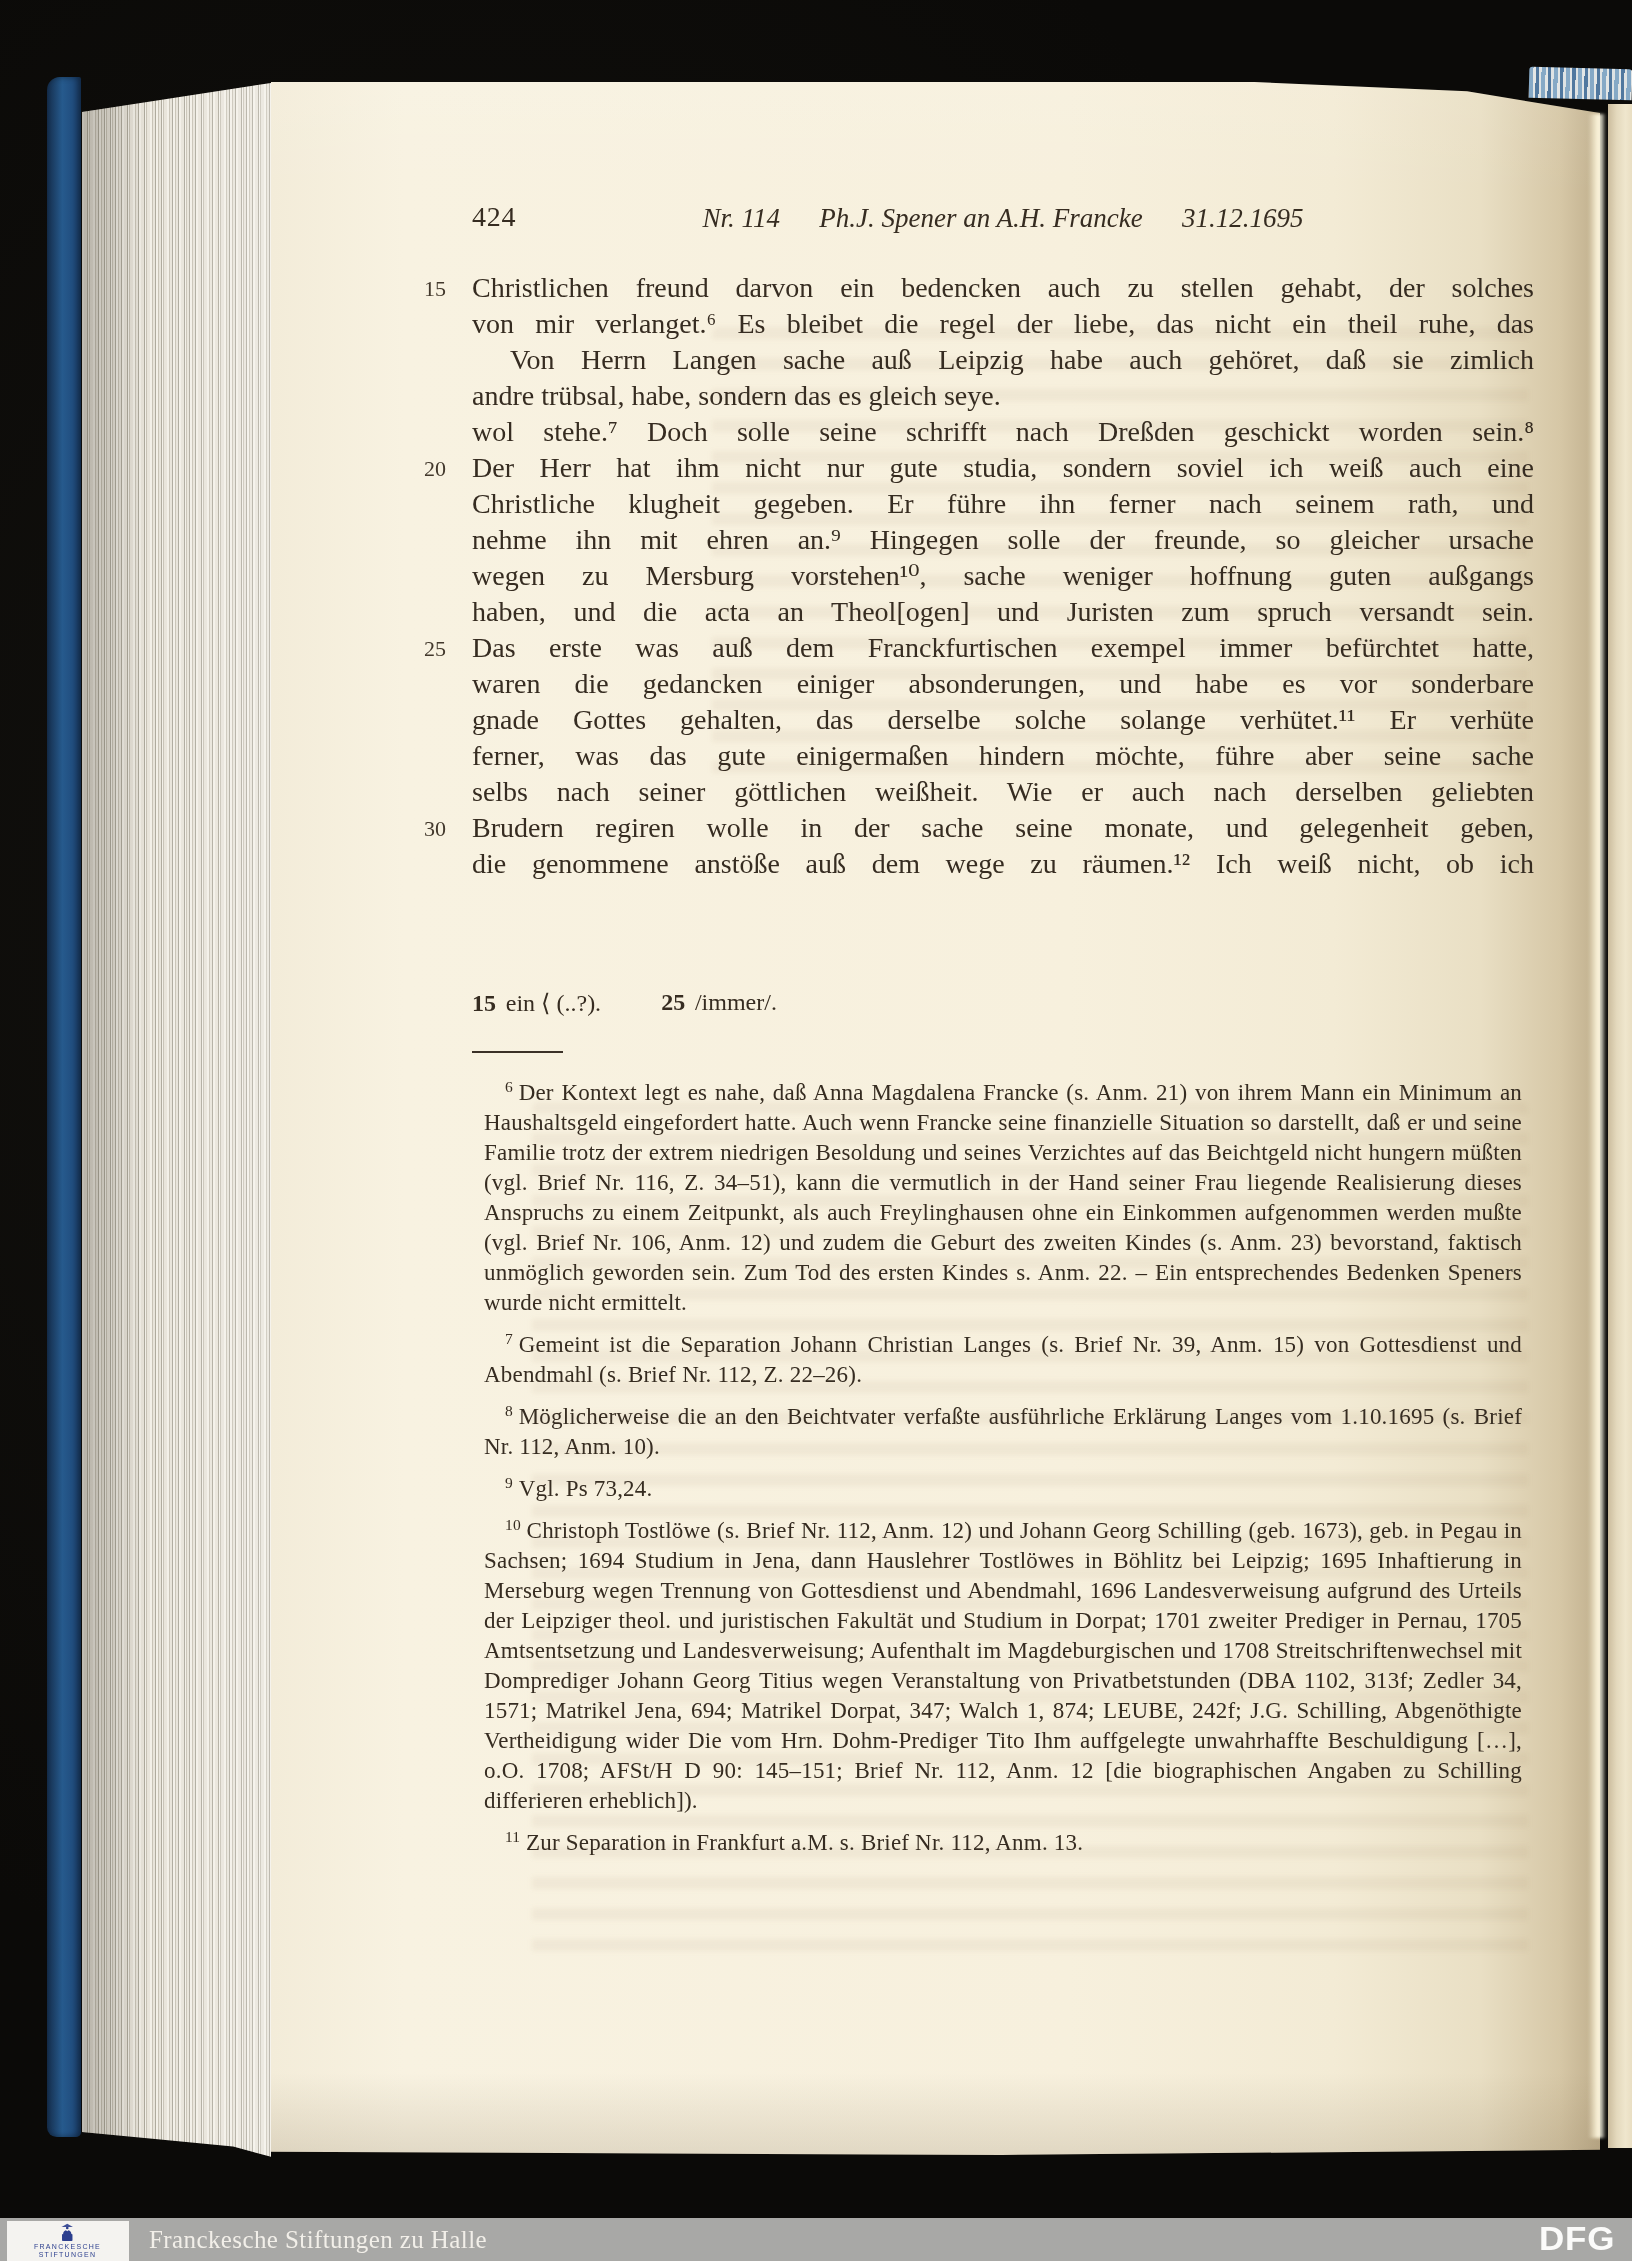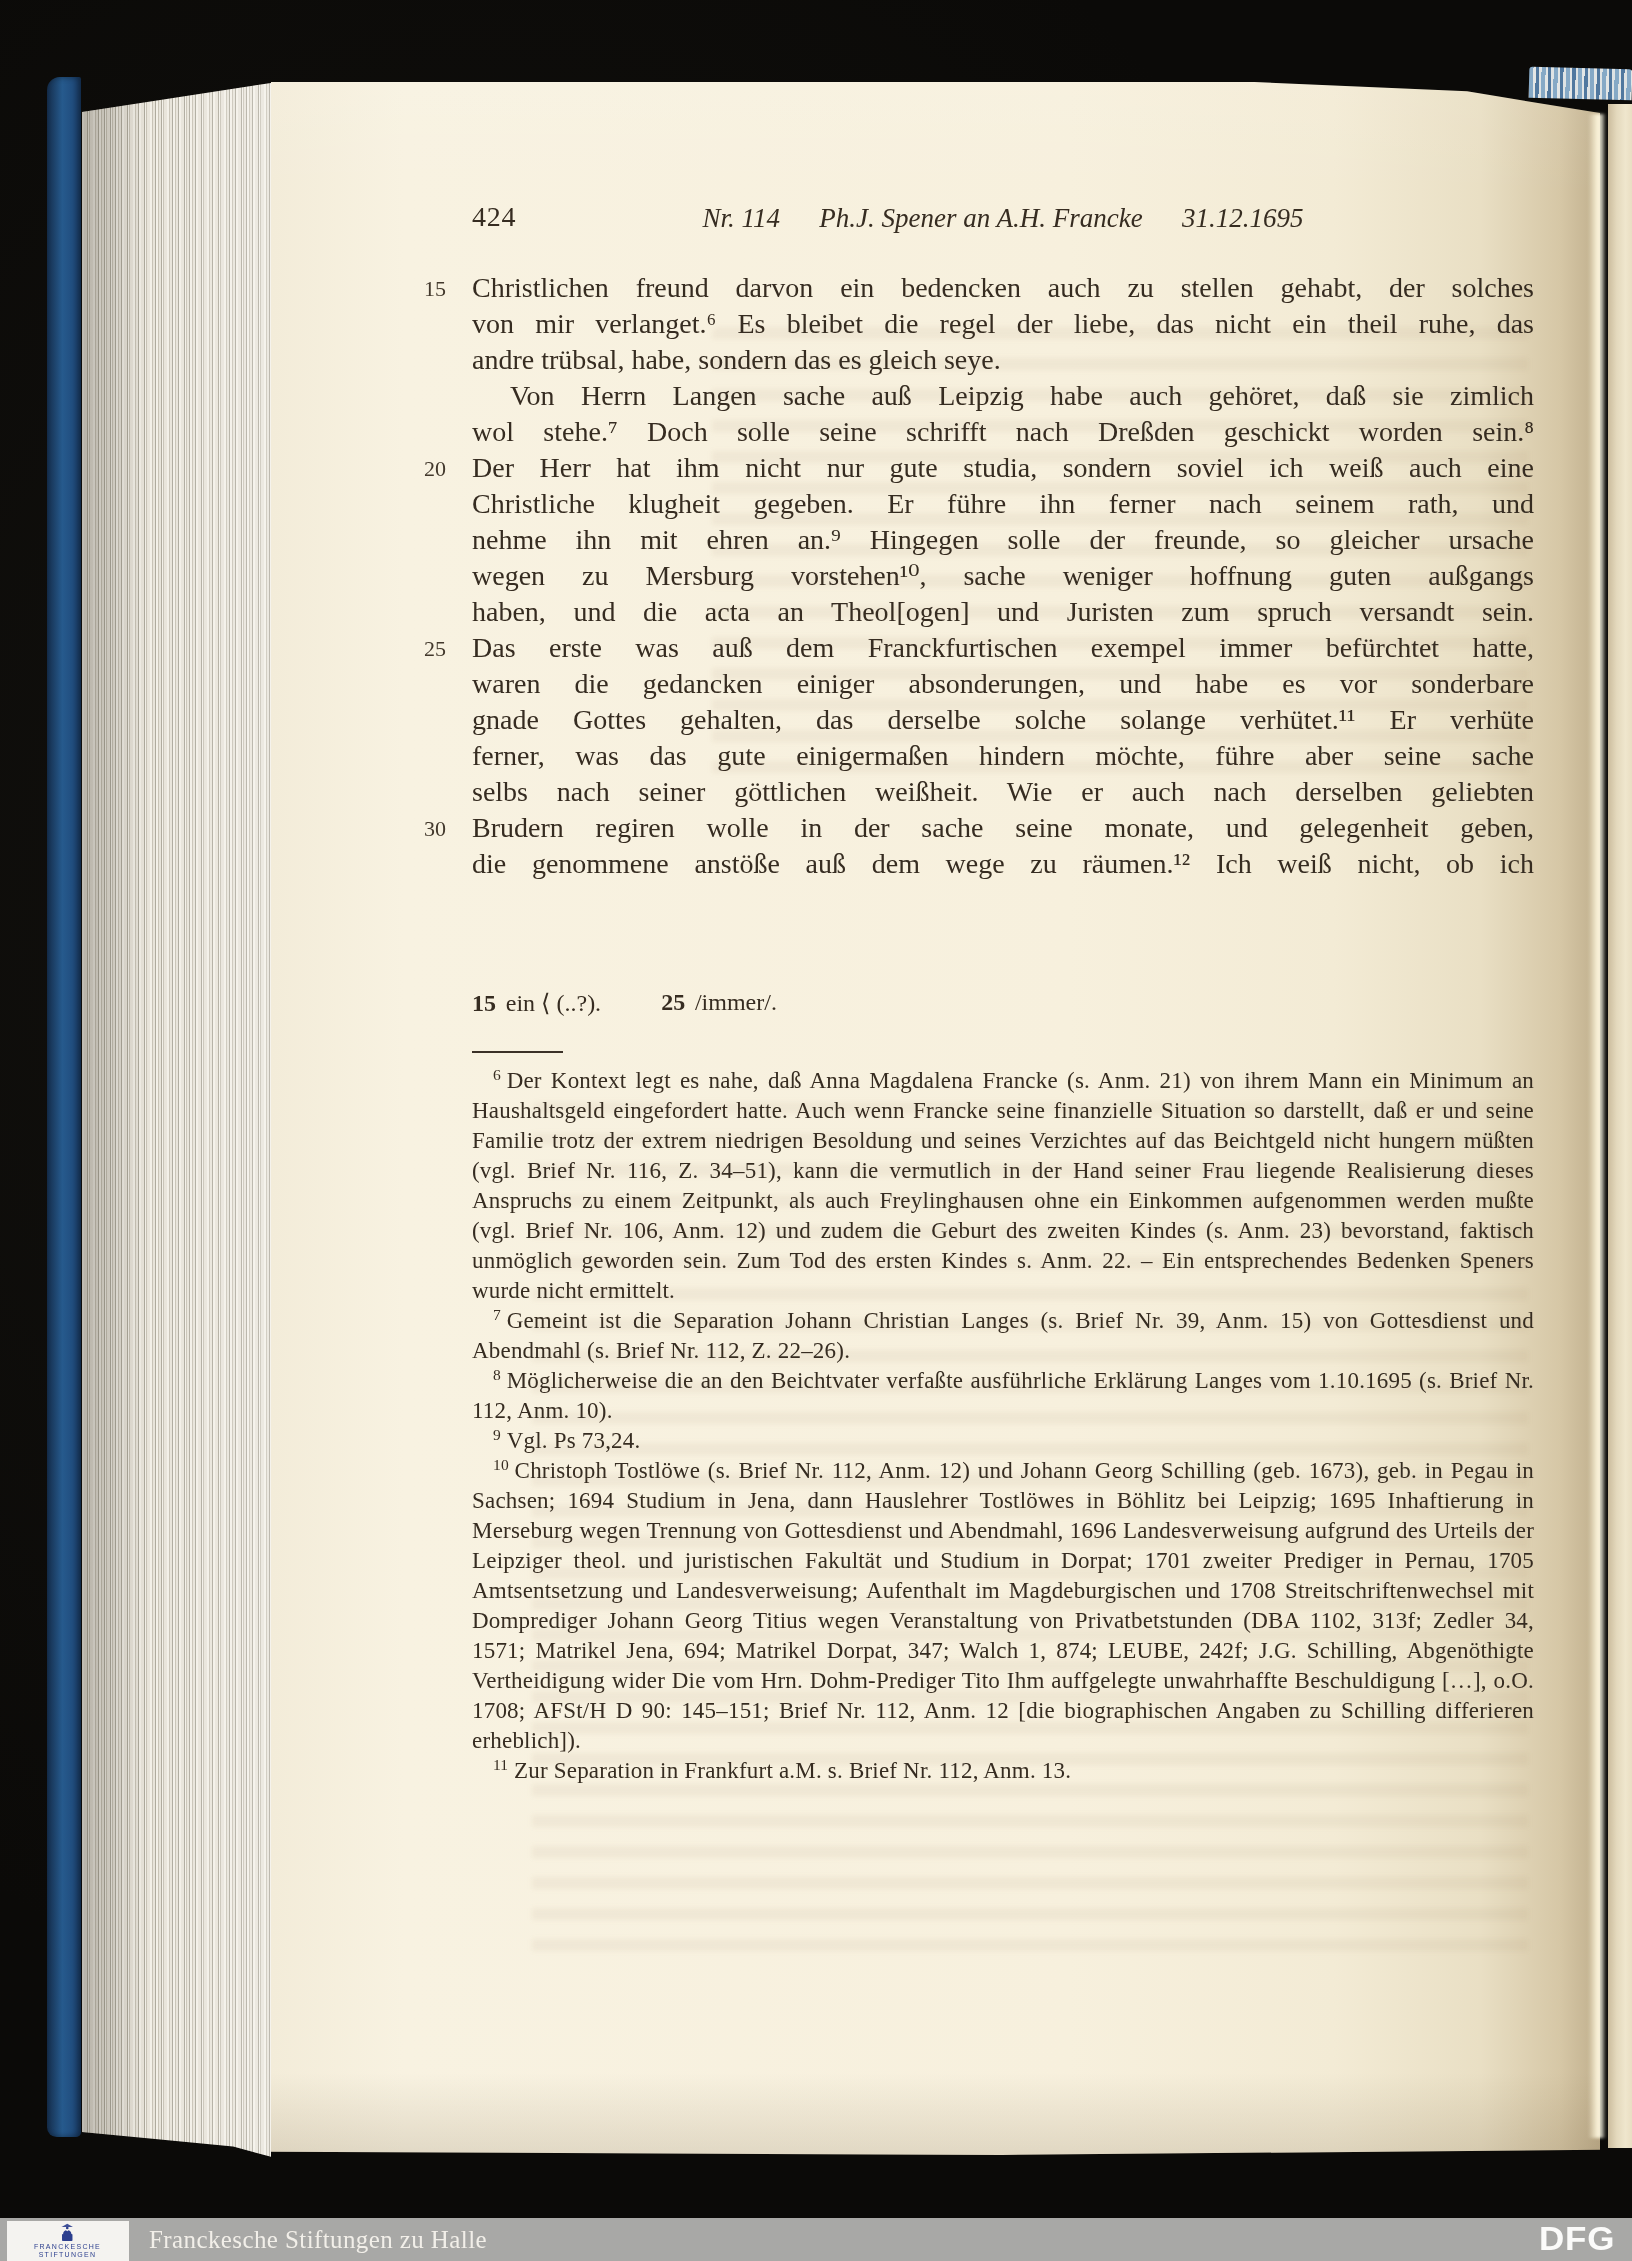--- a/index.html
+++ b/index.html
@@ -94,21 +94,21 @@
   }
   .app-num{font-weight:bold;margin-right:9.8px;}
   .fn-rule{
     position:absolute;left:201px;top:969px;width:91px;height:2.4px;
     background:#3b3127;
   }
   .footnotes{
     position:absolute;left:201px;top:984px;width:1062px;
     font-size:23px;line-height:30px;text-align:justify;letter-spacing:0.2px;
   }
-  .footnotes p{margin:0;text-indent:21px;}
+  .footnotes p{margin:12px;text-indent:21px;}
   .footnotes sup{
     font-size:15.5px;line-height:0;vertical-align:.5em;margin-right:5.7px;
   }
 
   
   .footer-bar{
     position:absolute;left:0;top:2218px;width:1632px;height:43px;
     background:#a8a8a6;
   }
   .logo-box{
@@ -152,25 +152,25 @@
   </div>
 
   <div class="main-text" id="main-text">
       <div class="tline">
         <span class="lineno">15</span>
         <span class="ltext">Christlichen freund darvon ein bedencken auch zu stellen gehabt, der solches</span>
       </div>
       <div class="tline">
         <span class="ltext">von mir verlanget.⁶ Es bleibet die regel der liebe, das nicht ein theil ruhe, das</span>
       </div>
+      <div class="tline ind">
+        <span class="ltext">Von Herrn Langen sache auß Leipzig habe auch gehöret, daß sie zimlich</span>
+      </div>
       <div class="tline noj">
         <span class="ltext">andre trübsal, habe, sondern das es gleich seye.</span>
-      </div>
-      <div class="tline ind">
-        <span class="ltext">Von Herrn Langen sache auß Leipzig habe auch gehöret, daß sie zimlich</span>
       </div>
       <div class="tline">
         <span class="ltext">wol stehe.⁷ Doch solle seine schrifft nach Dreßden geschickt worden sein.⁸</span>
       </div>
       <div class="tline">
         <span class="lineno">20</span>
         <span class="ltext">Der Herr hat ihm nicht nur gute studia, sondern soviel ich weiß auch eine</span>
       </div>
       <div class="tline">
         <span class="ltext">Christliche klugheit gegeben. Er führe ihn ferner nach seinem rath, und</span>

